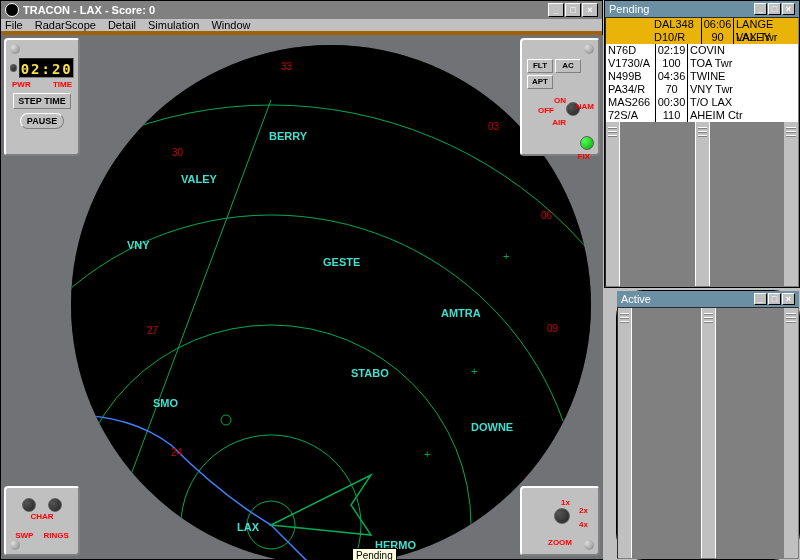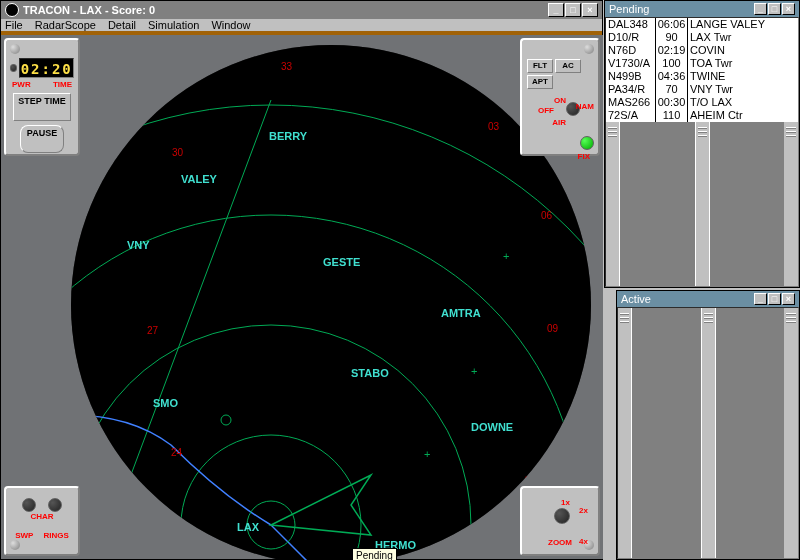--- a/index.html
+++ b/index.html
@@ -20,44 +20,44 @@
 
 .corner-panel { position: absolute; background: #c0c0c0; border: 2px solid #808080; border-top-color: #fff; border-left-color: #fff; border-radius: 4px; padding: 4px; }
 .corner-tl { left: 3px; top: 3px; width: 76px; height: 118px; }
 .corner-tr { right: 3px; top: 3px; width: 80px; height: 118px; }
 .corner-bl { left: 3px; bottom: 3px; width: 76px; height: 70px; }
 .corner-br { right: 3px; bottom: 3px; width: 80px; height: 70px; }
 
 .time-display { width: 60px; height: 20px; background: #000; color: #fde047; font-family: monospace; font-size: 14px; font-weight: bold; text-align: center; line-height: 20px; border: 1px inset #808080; margin: 2px auto; letter-spacing: 2px; }
 .panel-label { font-size: 8px; color: #ff0000; text-align: center; font-weight: bold; }
 
-.step-btn { display: block; width: 58px; height: 28px; margin: 4px auto 2px; background: #c0c0c0; border: 1px solid #808080; border-top-color: #fff; border-left-color: #fff; font-size: 9px; font-weight: bold; cursor: pointer; text-align: center; line-height: 14px; }
+.step-btn { display: block; width: 58px; height: 16px; margin: 4px auto 2px; background: #c0c0c0; border: 1px solid #808080; border-top-color: #fff; border-left-color: #fff; font-size: 9px; font-weight: bold; cursor: pointer; text-align: center; line-height: 14px; }
 
 .small-btn { display: inline-block; width: 26px; height: 14px; background: #c0c0c0; border: 1px solid #808080; border-top-color: #fff; border-left-color: #fff; font-size: 8px; font-weight: bold; text-align: center; line-height: 12px; margin: 1px; cursor: pointer; }
 
 .screw { width: 10px; height: 10px; border-radius: 50%; background: radial-gradient(circle at 30% 30%, #ddd, #808080); position: absolute; }
 
 .led { width: 8px; height: 8px; border-radius: 50%; border: 1px solid #606060; display: inline-block; }
 .led-off { background: radial-gradient(circle at 30% 30%, #555, #222); }
 .led-green { background: radial-gradient(circle at 30% 30%, #5f5, #0a0); }
 
 .scope-bg { position: absolute; left: 70px; top: 10px; width: 520px; height: 520px; background: #000; border-radius: 50%; box-shadow: inset 0 0 40px #000; overflow: hidden; }
 
 .tick { position: absolute; color: #cc0000; font-size: 10px; font-family: Arial; }
 .fix-label { position: absolute; color: #40e0d0; font-size: 11px; font-weight: bold; font-family: Arial; }
 
 .side-panel { position: absolute; right: 0; background: #c0c0c0; border: 1px solid #000; }
 .side-pending { top: 0; width: 196px; height: 288px; }
-.side-active { top: 290px; width: 184px; height: 270px; }
+.side-active { top: 290px; width: 184px; height: 270px; border-radius: 27px; }
 .side-title { height: 16px; background: #6b8fa3; color: #fff; padding: 1px 4px; font-size: 10px; display: flex; justify-content: space-between; align-items: center; }
 .side-body { background: #808080; height: calc(100% - 16px); overflow: hidden; border: 1px inset #808080; }
 
 .strip { display: flex; font-size: 9px; height: 13px; line-height: 13px; font-family: Arial; }
 .strip.teal { background: #ffffff; color: #000; }
-.strip.beige { background: #ffffff; color: #000; }
+.strip.beige { background: #eab308; color: #000; padding-left: 46px; }
 .strip .c1 { width: 50px; padding-left: 2px; border-right: 1px solid #000; }
 .strip .c2 { width: 32px; text-align: center; border-right: 1px solid #000; }
 .strip .c3 { flex: 1; padding-left: 2px; }
 
 .vgrip { display: flex; flex-direction: column; gap: 0; background: #c0c0c0; padding-top: 4px; }
 .vgrip div { height: 2px; border-top: 1px solid #fff; border-bottom: 1px solid #808080; margin: 1px 2px; }
 
 .tooltip { position: absolute; background: #ffffe1; border: 1px solid #000; padding: 1px 3px; font-size: 10px; }
 </style>
 </head>
@@ -173,21 +173,21 @@
         <span class="panel-label">RINGS</span>
       </div>
     </div>
 
     <div class="corner-panel corner-br">
       <div class="screw" style="right:4px;bottom:4px;"></div>
       <div style="text-align:center;margin-top:6px;position:relative;height:40px;">
         <span class="led led-off" style="width:16px;height:16px;position:absolute;left:28px;top:10px;"></span>
         <span class="panel-label" style="position:absolute;right:24px;top:0;">1x</span>
         <span class="panel-label" style="position:absolute;right:6px;top:8px;">2x</span>
-        <span class="panel-label" style="position:absolute;right:6px;top:39px;">4x</span>
+        <span class="panel-label" style="position:absolute;right:6px;top:22px;">4x</span>
       </div>
       <div class="panel-label" style="text-align:center;">ZOOM</div>
     </div>
   </div>
 </div>
 
 <div class="side-panel side-pending">
   <div class="side-title">
     <span>Pending</span>
     <div class="titlebar-btns">

